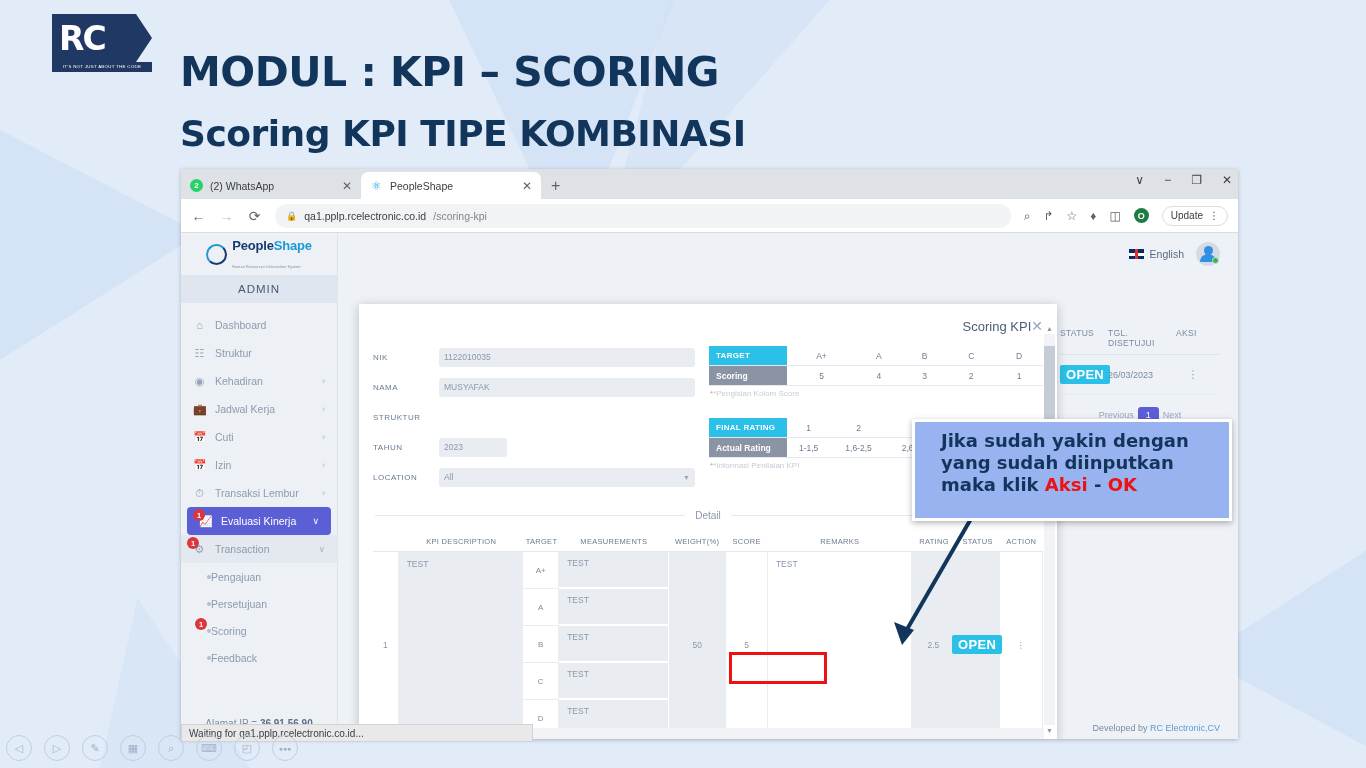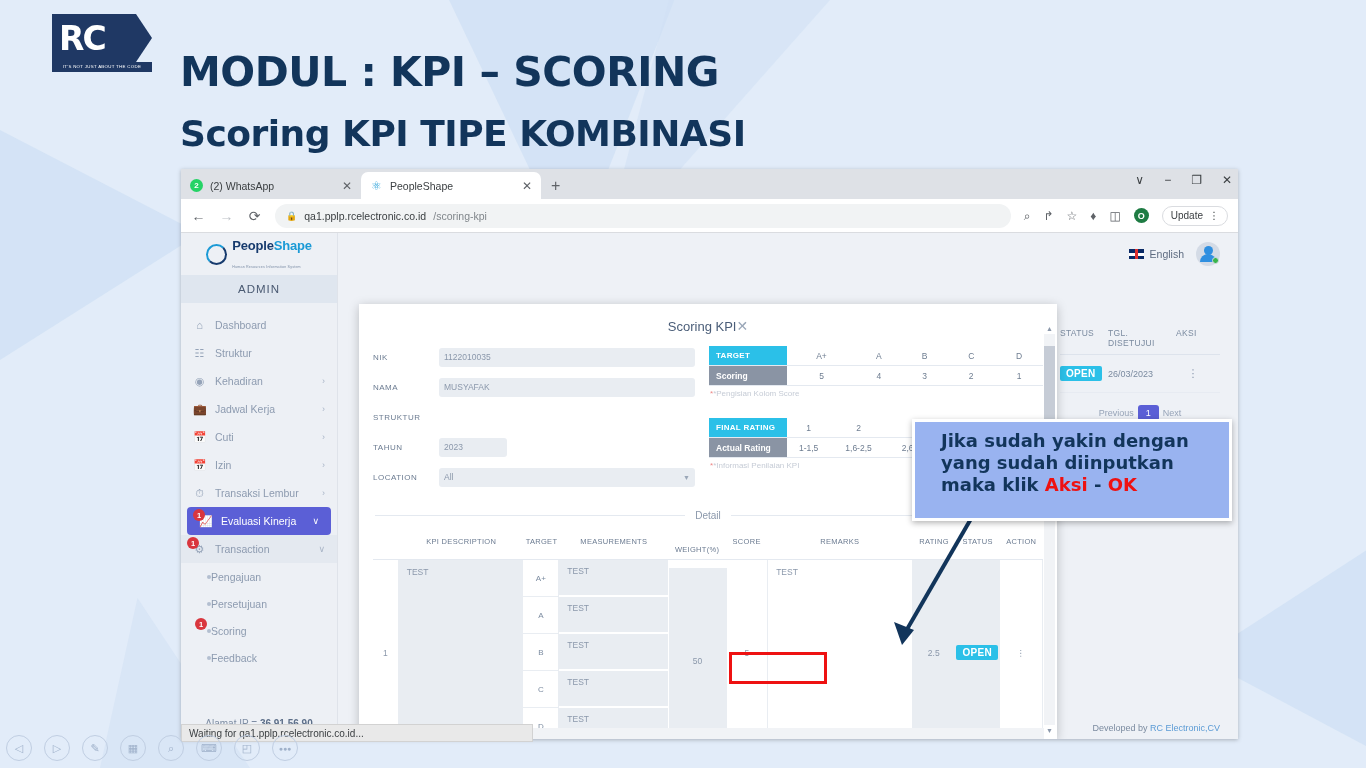--- a/index.html
+++ b/index.html
@@ -194,41 +194,41 @@
   
   .bg-table {
     position: absolute; right: 18px; top: 95px; width: 160px;
     font-size: 9px; color: #7b8ba0;
   }
   .bg-th { display: flex; gap: 6px; padding-bottom: 6px; border-bottom: 1px solid #dde3ec; }
   .bg-th span { font-size: 8.5px; letter-spacing: .3px; }
   .bg-row { display: flex; gap: 6px; align-items: center; padding: 12px 0;
             border-bottom: 1px solid #e7ebf2; }
   .badge-open {
-    background: #2bc0e8; color: #fff; font-size: 10px; font-weight: bold;
+    background: #2bc0e8; color: #fff; font-size: 13px; font-weight: bold;
     padding: 2px 6px; border-radius: 2px; letter-spacing: .3px;
   }
   .kebab { color: #8d9bb0; font-size: 11px; }
   .pager { display: flex; gap: 4px; justify-content: center; align-items: center;
            margin-top: 12px; font-size: 9px; color: #97a4b8; }
   .pg-num { background: #5b5fd6; color:#fff; padding: 3px 8px; border-radius: 3px; font-size:9px;}
   .bg-hscroll { height: 7px; background: #c3ccda; margin-top: 10px; border-radius: 3px; }
 
   .app-footer {
     position: absolute; right: 18px; bottom: 6px; font-size: 9px; color: #7b8ba0;
   }
   .app-footer a { color: #5b9bd5; text-decoration: none; }
 
   
   .modal {
     position: absolute; left: 178px; top: 71px; width: 698px; height: 435px;
     background: #ffffff; box-shadow: 0 2px 10px rgba(0,0,0,.22);
   }
   .modal-head {
-    display: flex; align-items: center; justify-content: center;
+    display: flex; align-items: center; justify-content: flex-end;
     padding: 14px 14px 4px 14px;
   }
   .modal-title { font-size: 13px; color: #4a5d78; }
   .modal-close { font-size: 14px; color: #9aa7b8; }
 
   .modal-body { display: flex; padding: 4px 14px 0 14px; gap: 14px; }
   .form-col { width: 322px; }
   .frow { display: flex; align-items: center; height: 30px; }
   .flabel { width: 66px; font-size: 8px; color: #6b7b91; letter-spacing: .5px; }
   .finput {
@@ -263,21 +263,21 @@
   }
   .detail-div .line { flex: 1 1 auto; height: 1px; background: #e4e9f0; }
 
   .detail-wrap { margin: 16px 0 0 0; position: relative; }
   .dt-head {
     display: flex; font-size: 7.5px; color: #6b7b91; letter-spacing: .3px;
     padding: 0 0 5px 0; border-bottom: 1px solid #e4e9f0; margin: 0 14px;
   }
   .dt-head span { text-align: center; }
   .c-no { width: 26px; } .c-desc { width: 126px; } .c-tgt { width: 36px; }
-  .c-meas { width: 110px; } .c-wt { width: 58px; margin-top: 8px; } .c-score { width: 42px; }
+  .c-meas { width: 110px; } .c-wt { width: 58px; } .c-score { width: 42px; }
   .c-rem { width: 146px; } .c-rate { width: 44px; } .c-stat { width: 44px; }
   .c-act { width: 44px; }
 
   .dt-row { display: flex; margin: 0 14px; }
   .cell { border-right: 1px solid #e9edf2; font-size: 8.5px; color: #8b98ab;
           display: flex; align-items: center; }
   .cell.fill { background: #e9edf2; }
   .cell.topalign { align-items: flex-start; padding-top: 7px; }
   .cell.ctr { justify-content: center; }
   .sub-rows { display: flex; flex-direction: column; }

